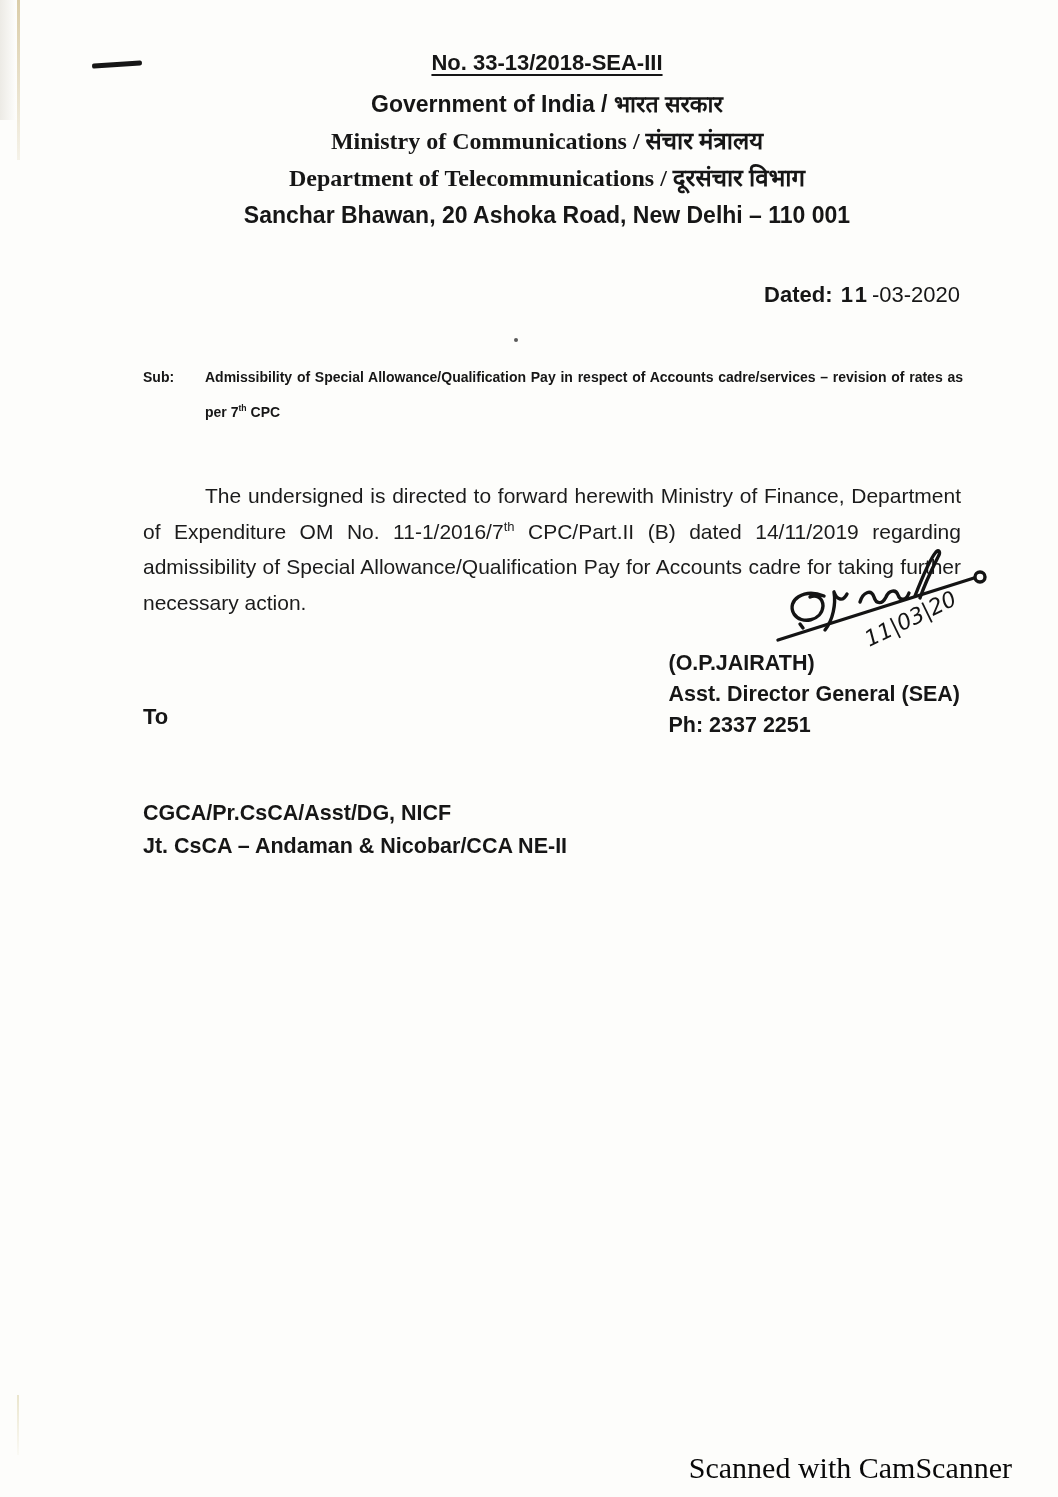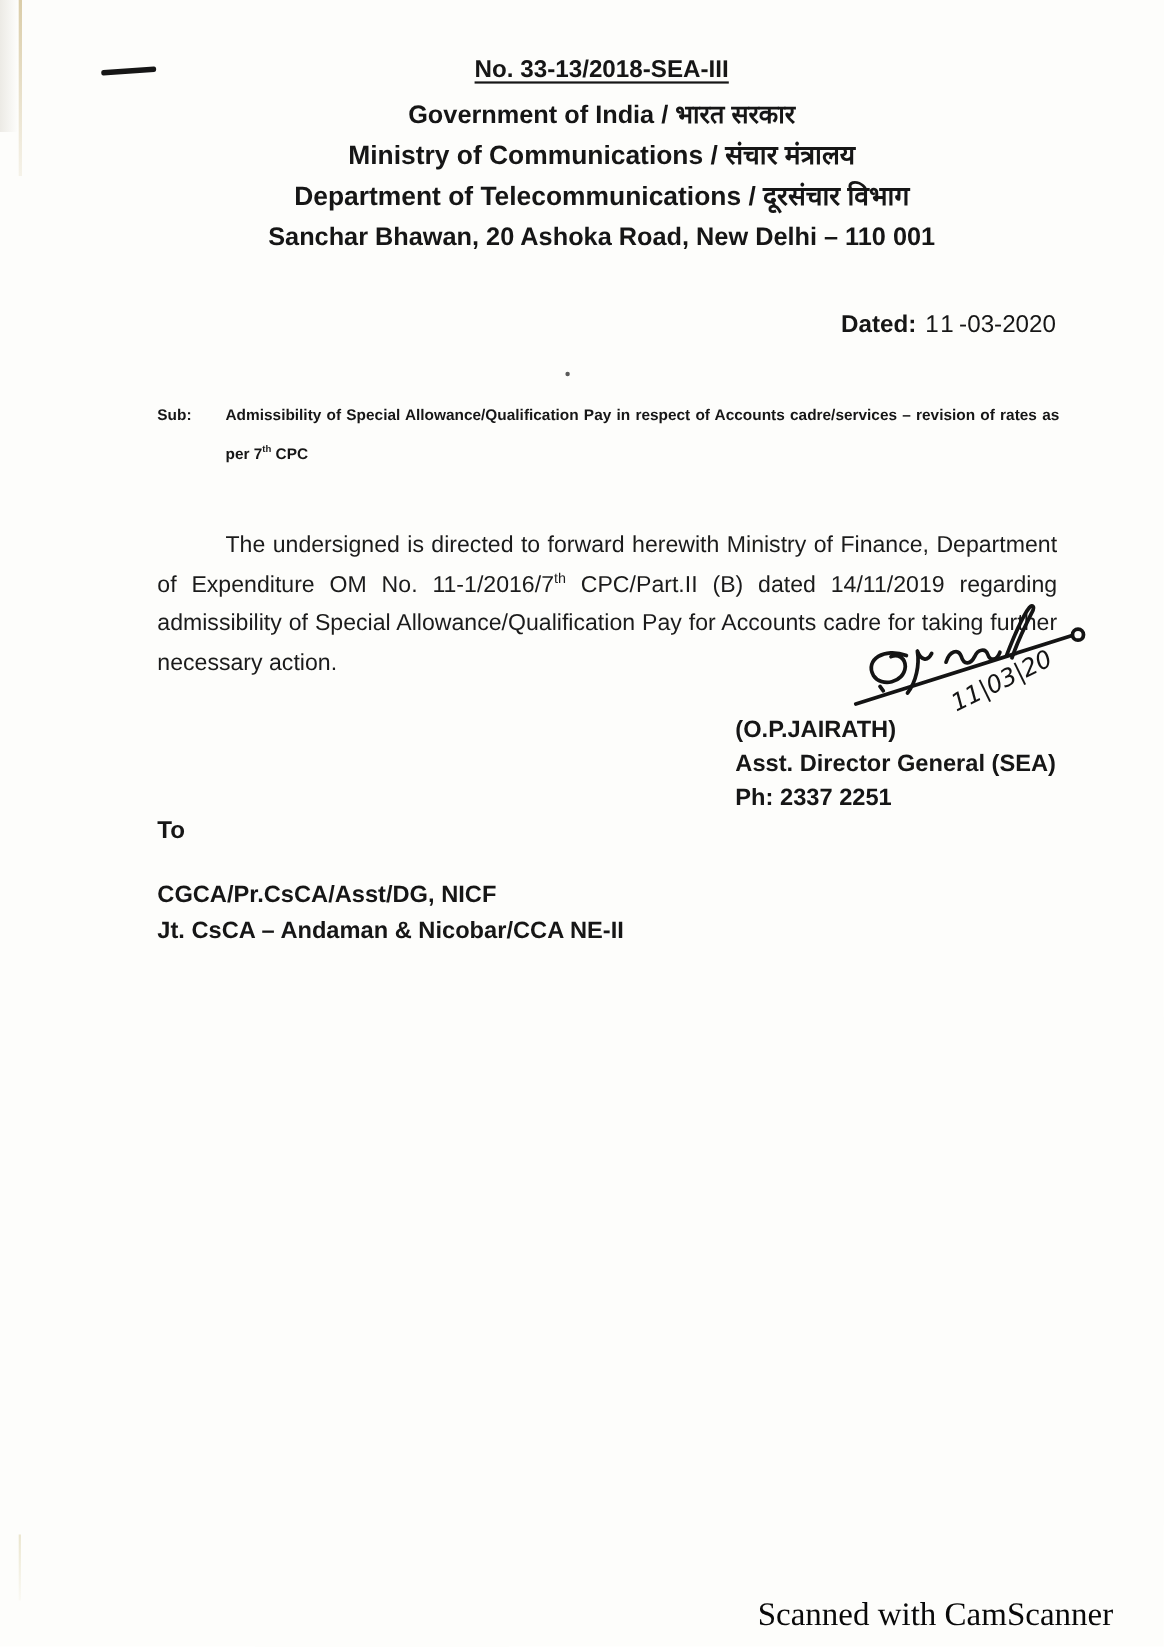--- a/index.html
+++ b/index.html
@@ -42,29 +42,29 @@
     font-weight: bold;
   }
   .ref-no {
     display: inline-block;
     font-size: 22px;
     text-decoration: underline;
     text-underline-offset: 4px;
     margin-bottom: 10px;
   }
   .org-line { font-size: 23px; line-height: 37px; }
-  .org-line.big { font-size: 24px; }
+  .org-line.big { font-size: 24px; font-family: Liberation Serif, serif; }
 
   
   .dated-row {
     position: absolute; top: 282px; right: 98px;
     font-size: 22px;
   }
   .dated-label { font-weight: bold; }
-  .dated-day { font-weight: 400; letter-spacing: 3px; padding: 0 2px; }
+  .dated-day { font-weight: 700; letter-spacing: 3px; padding: 0 2px; }
 
   
   .subject-row {
     position: absolute; top: 360px; left: 143px; width: 820px;
     display: flex; font-weight: bold; font-size: 14px; line-height: 35px;
   }
   .subject-label { flex: 0 0 62px; }
   .subject-text { flex: 1; text-align: justify; }
 
   
@@ -78,21 +78,21 @@
 
   
   .signature-svg { position: absolute; left: 772px; top: 548px; }
   .signer-block {
     position: absolute; top: 648px; right: 98px;
     text-align: left; font-weight: bold; font-size: 21.5px; line-height: 31px;
   }
 
   
   .to-label {
-    position: absolute; top: 742px; left: 143px;
+    position: absolute; top: 704px; left: 143px;
     font-weight: bold; font-size: 22px;
   }
   .recipients {
     position: absolute; top: 797px; left: 143px;
     font-weight: bold; font-size: 21.5px; line-height: 33px;
   }
 
   
   .footer-watermark {
     position: absolute; right: 46px; bottom: 12px;

